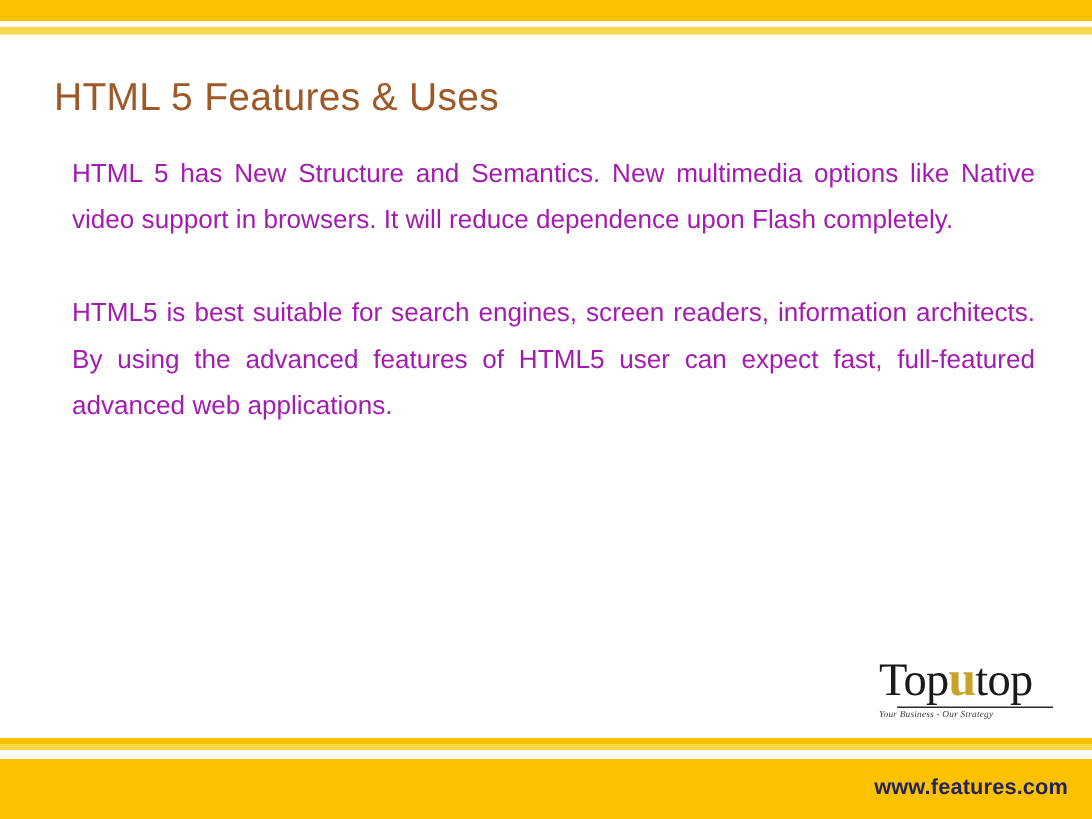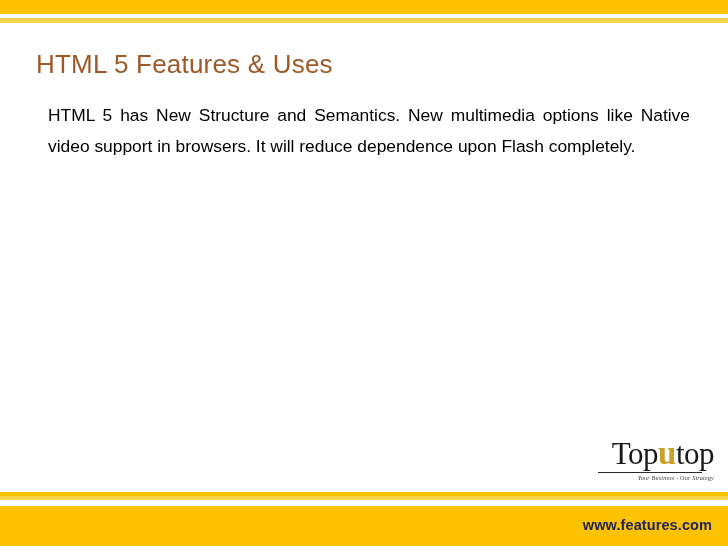--- a/index.html
+++ b/index.html
@@ -80,36 +80,36 @@
 
   
   .body-block {
     position:absolute;
     left:48px; top:100px;
     width:642px;
   }
   .body-para {
     font-size:17.4px;
     line-height:31px;
-    color:#000000;
+    color:#a21caf;
     text-align:justify;
     text-justify:inter-word;
     font-weight:400;
   }
   .body-para + .body-para { margin-top:31px; }
 
   
   .body-para.justify-all { text-align-last:left; }
 
   
   .logo {
     position:absolute;
     left:586px; top:436px;
     width:128px; height:54px;
-    text-align:right;
+    text-align:left;
   }
   .logo-word {
     font-family:"Liberation Serif", serif;
     font-size:31px;
     line-height:34px;
     color:#1a1a1a;
     letter-spacing:-0.5px;
     white-space:nowrap;
   }
   .logo-word .hl {
@@ -150,20 +150,21 @@
 <div id="slide">
 
   <div class="band-top-thick"></div>
   <div class="band-top-gap"></div>
   <div class="band-top-thin"></div>
 
   <h1 class="slide-title">HTML 5 Features &amp; Uses</h1>
 
   <div class="body-block">
     <p class="body-para justify-all">HTML 5 has New Structure and Semantics. New multimedia options like Native video support in browsers. It will reduce dependence upon Flash completely.</p>
+    <p class="body-para justify-all">HTML5 is best suitable for search engines, screen readers, information architects. By using the advanced features of HTML5 user can expect fast, full-featured advanced web applications.</p>
   </div>
 
   <div class="logo">
     <div class="logo-word"><span>Top</span><span class="hl">u</span><span>top</span></div>
     <div class="logo-rule"></div>
     <div class="logo-tagline">Your Business - Our Strategy</div>
   </div>
 
   <div class="band-bot-thin"></div>
   <div class="band-bot-thin2"></div>

